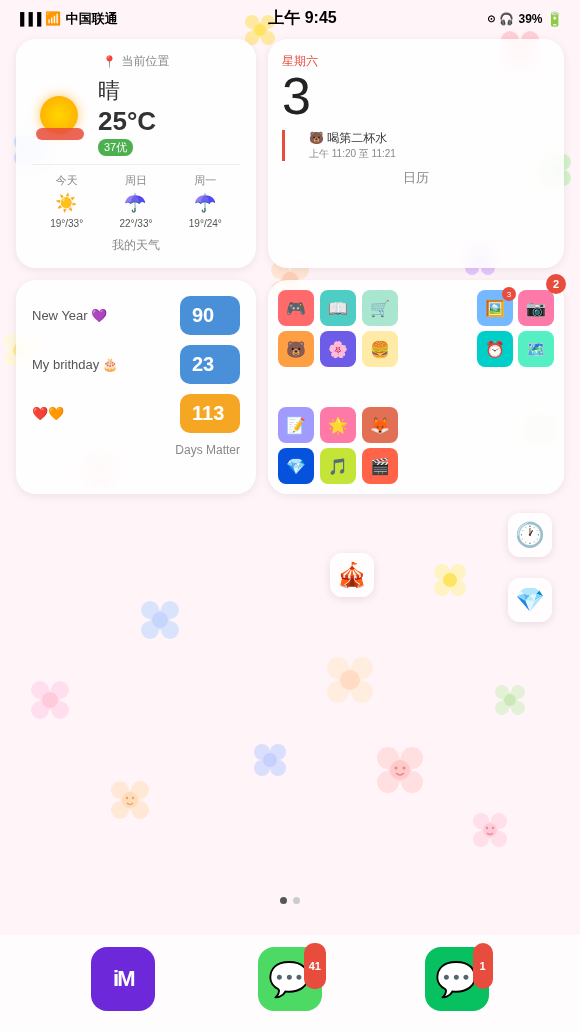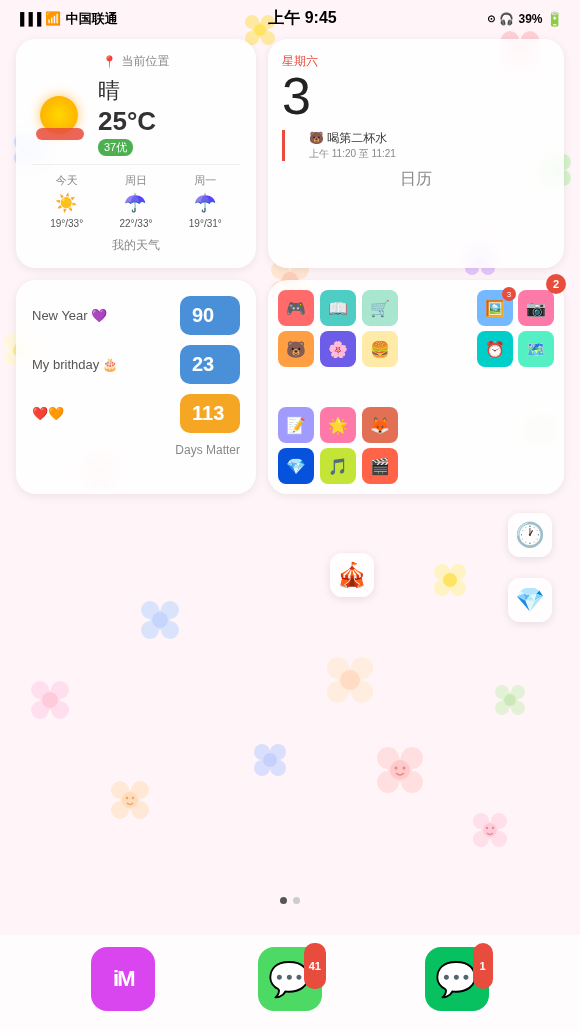--- a/index.html
+++ b/index.html
@@ -145,21 +145,21 @@
     .cal-day { font-size: 52px; font-weight: 300; color: #222; line-height: 1; }
     .cal-event {
       margin-top: 8px;
       border-left: 3px solid #e74c3c;
       padding-left: 24px;
     }
     .cal-event-title { font-size: 12px; color: #333; font-weight: 500; }
     .cal-event-time { font-size: 10px; color: #888; }
     .cal-name {
       text-align: center;
-      font-size: 16px;
+      font-size: 13px;
       color: #888;
       margin-top: 8px;
     }
 
     
     .widgets-row2 {
       display: flex;
       gap: 12px;
       margin-bottom: 12px;
     }
@@ -480,21 +480,21 @@
           <span class="forecast-temp">19°/33°</span>
         </div>
         <div class="forecast-day">
           <span class="forecast-label">周日</span>
           <span class="forecast-icon">☂️</span>
           <span class="forecast-temp">22°/33°</span>
         </div>
         <div class="forecast-day">
           <span class="forecast-label">周一</span>
           <span class="forecast-icon">☂️</span>
-          <span class="forecast-temp">19°/31°</span>
+          <span class="forecast-temp">19°/24°</span>
         </div>
       </div>
       <div class="weather-name">我的天气</div>
     </div>
 
     <div class="calendar-widget">
       <div class="cal-weekday">星期六</div>
       <div class="cal-day">3</div>
       <div class="cal-event">
         <div class="cal-event-title">
@@ -582,21 +582,21 @@
 
 </div>
 
 <div class="page-dots" style="position:absolute; bottom:115px; left:0; right:0; display:flex; justify-content:center; gap:6px; z-index:5;">
   <div class="dot dot-active"></div>
   <div class="dot dot-inactive"></div>
 </div>
 
 <div class="dock">
 
-  <div class="dock-app" style="background:#d946ef; border-radius:16px; position:relative;align-items:center;">
+  <div class="dock-app" style="background:#6d28d9; border-radius:16px; position:relative;align-items:center;">
     <div style="display:flex; flex-direction:column; align-items:center; justify-content:center; width:100%; height:100%;">
       <span style="color:white; font-weight:900; font-size:22px; letter-spacing:-2px; line-height:1;">iM</span>
     </div>
   </div>
 
 
   <div class="dock-app" style="background:#4CD964; border-radius:16px; position:relative;">
     <span style="font-size:34px;">💬</span>
     <div class="dock-badge">41</div>
   </div>

